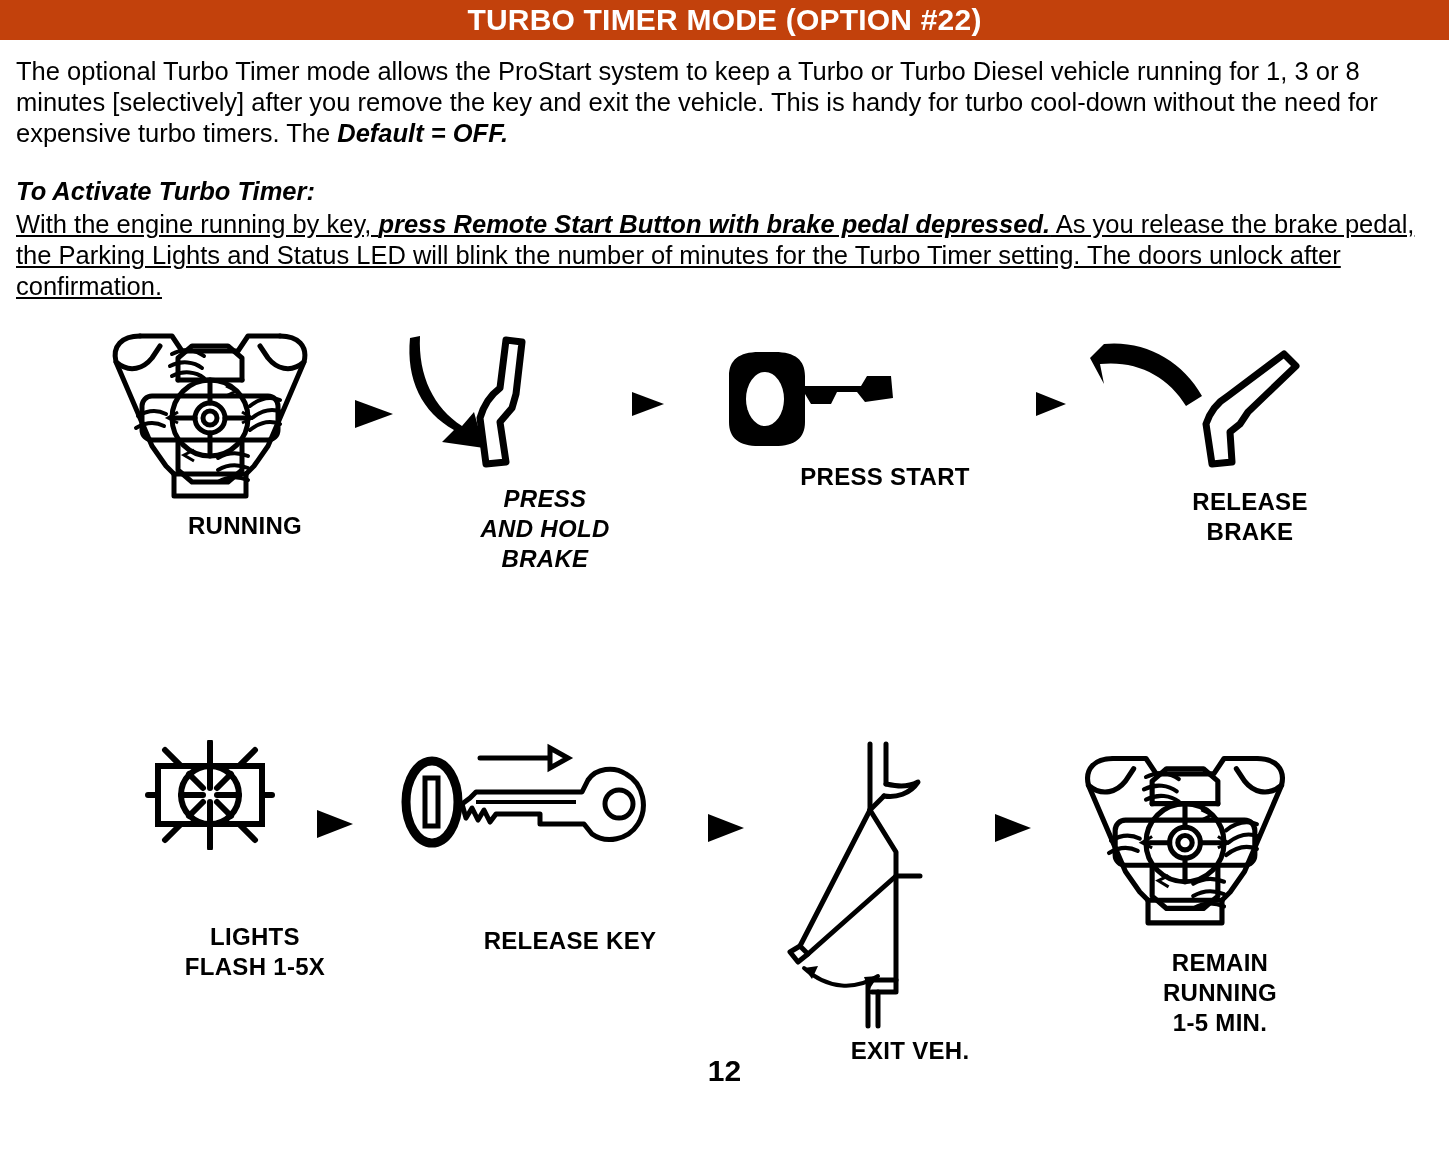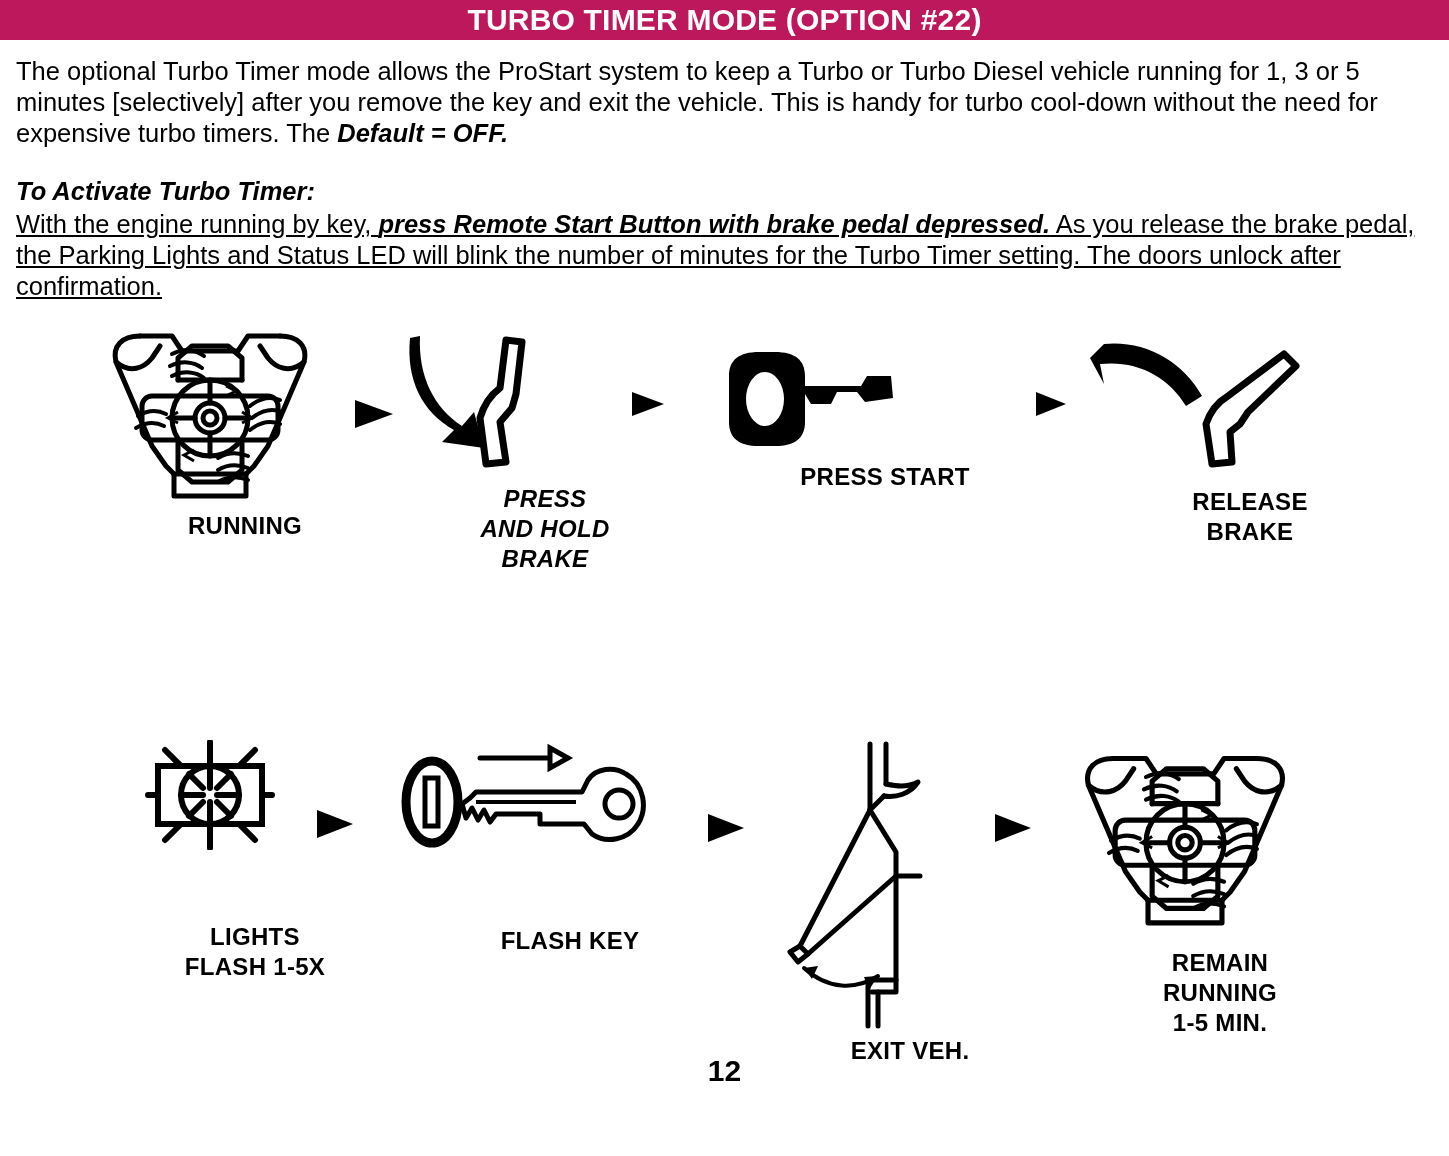--- a/index.html
+++ b/index.html
@@ -16,21 +16,21 @@
     overflow: hidden;
   }
 
   
   .header-bar {
     position: absolute;
     left: 0;
     top: 0;
     width: 1449px;
     height: 40px;
-    background: #be185d;
+    background: #c2410c;
     display: flex;
     align-items: center;
     justify-content: center;
   }
   .header-title {
     color: #ffffff;
     font-size: 30px;
     font-weight: bold;
     letter-spacing: 0.2px;
     line-height: 40px;
@@ -141,21 +141,21 @@
 
   svg { display: block; }
 </style>
 </head>
 <body>
 
 <div class="header-bar">
   <div class="header-title">TURBO TIMER MODE (OPTION #22)</div>
 </div>
 
-<div class="para" id="para-intro"><span>The optional Turbo Timer mode allows the ProStart system to keep a Turbo or Turbo Diesel vehicle running for 1, 3 or 5 minutes [selectively] after you remove the key and exit the vehicle. This is handy for turbo cool-down without the need for expensive turbo timers. The </span><span class="bi">Default = OFF.</span></div>
+<div class="para" id="para-intro"><span>The optional Turbo Timer mode allows the ProStart system to keep a Turbo or Turbo Diesel vehicle running for 1, 3 or 8 minutes [selectively] after you remove the key and exit the vehicle. This is handy for turbo cool-down without the need for expensive turbo timers. The </span><span class="bi">Default = OFF.</span></div>
 
 <div id="activate-heading">To Activate Turbo Timer:</div>
 
 <div class="para" id="para-activate"><span>With the engine running by key, </span><span class="bi">press Remote Start Button with brake pedal depressed.</span><span> As you release the brake pedal, the Parking Lights and Status LED will blink the number of minutes for the Turbo Timer setting. The doors unlock after confirmation.</span></div>
 
 <div class="flow-row" id="flow-row-1">
 
   <div class="step" id="step-running">
     <div class="step-art">
       <svg width="220" height="185" viewBox="0 0 220 185">
@@ -302,21 +302,21 @@
           <path d="M80 18 L154 18"></path>
           <path d="M150 8 L168 18 L150 28 Z" fill="#fff"></path>
         </g>
         <path d="M76 52 L182 52 L188 40 C196 28 214 26 226 34 C244 44 248 68 238 84
                  C228 100 206 104 192 94 L184 84 L140 84 L140 74 L96 74 L90 82 L84 70
                  L78 80 L72 68 L66 78 L62 64 L70 58 Z" fill="#fff" stroke="#000" stroke-width="5" stroke-linejoin="round"></path>
         <path d="M76 62 L176 62" fill="none" stroke="#000" stroke-width="4"></path>
         <circle cx="219" cy="64" r="14" fill="#fff" stroke="#000" stroke-width="5"></circle>
       </svg>
     </div>
-    <div class="step-label lbl-remove-key">FLASH KEY</div>
+    <div class="step-label lbl-remove-key">RELEASE KEY</div>
   </div>
 
   <div class="arrow" id="arrow-5">
     <svg width="36" height="32" viewBox="0 0 36 32">
         <polygon points="0,2 36,16 0,30" fill="#000"></polygon>
       </svg>
   </div>
 
   <div class="step" id="step-exit">
     <div class="step-art">

